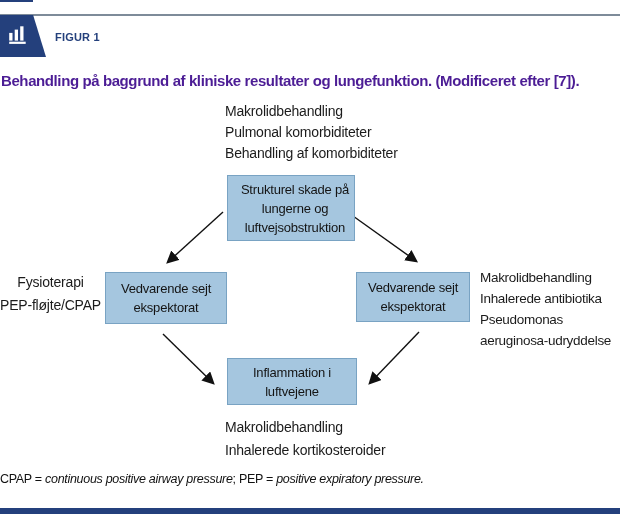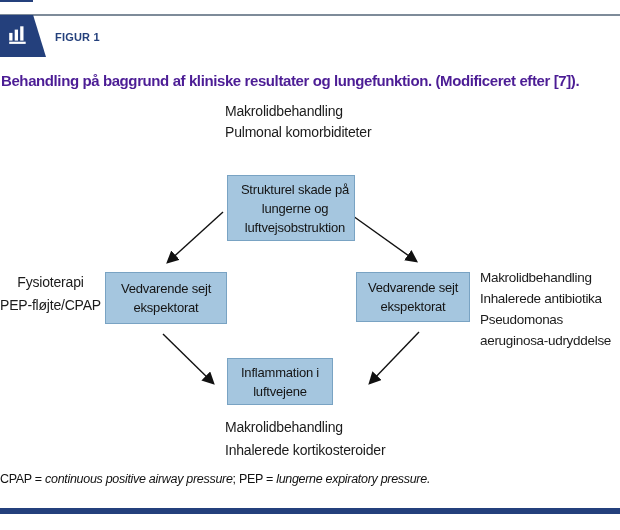--- a/index.html
+++ b/index.html
@@ -28,21 +28,21 @@
   .note-right{left:480px;top:267px;font-size:13.5px;letter-spacing:-0.3px;}
   .note-bottom{left:225px;top:416px;line-height:23px;}
   .dbox{
     position:absolute;background:#a5c6df;border:1px solid #79a3c3;box-sizing:border-box;
     display:flex;align-items:center;justify-content:center;text-align:center;
     font-size:13px;line-height:19px;letter-spacing:-0.2px;color:#141414;
   }
   .box-central{left:227px;top:175px;width:128px;height:66px;padding-left:8px;}
   .box-left{left:105px;top:272px;width:122px;height:52px;}
   .box-right{left:356px;top:272px;width:114px;height:50px;}
-  .box-bottom{left:227px;top:358px;width:106px;height:47px;}
+  .box-bottom{left:227px;top:358px;width:130px;height:47px;}
   .arrow-layer{position:absolute;left:0;top:0;width:620px;height:530px;pointer-events:none;}
   .footnote{
     position:absolute;left:0px;top:472px;font-size:12.5px;letter-spacing:-0.3px;white-space:nowrap;color:#111;
   }
   .footnote .it{font-style:italic;}
   .it{}
   .bottom-bar{position:absolute;left:0;top:508px;width:620px;height:6px;background:#24407c;}
 </style>
 </head>
 <body>
@@ -74,20 +74,21 @@
     </defs>
     <line x1="223" y1="212" x2="168" y2="262" stroke="#111111" stroke-width="1.4" marker-end="url(#ah)"></line>
     <line x1="353" y1="216" x2="416" y2="261" stroke="#111111" stroke-width="1.4" marker-end="url(#ah)"></line>
     <line x1="163" y1="334" x2="213" y2="383" stroke="#111111" stroke-width="1.4" marker-end="url(#ah)"></line>
     <line x1="419" y1="332" x2="370" y2="383" stroke="#111111" stroke-width="1.4" marker-end="url(#ah)"></line>
   </svg>
 
   <div class="note note-top">
     <div>Makrolidbehandling</div>
     <div>Pulmonal komorbiditeter</div>
+    <div>Behandling af komorbiditeter</div>
   </div>
 
   <div class="note note-left">
     <div>Fysioterapi</div>
     <div>PEP-fløjte/CPAP</div>
   </div>
 
   <div class="note note-right">
     <div>Makrolidbehandling</div>
     <div>Inhalerede antibiotika</div>
@@ -123,18 +124,18 @@
   </div>
 
   <div class="dbox box-bottom">
     <div>
       <div>Inflammation i</div>
       <div>luftvejene</div>
     </div>
   </div>
 
   <div class="footnote">
-    <span>CPAP = </span><span class="it">continuous positive airway pressure</span><span>; </span><span>PEP = </span><span class="it">lungerne expiratory pressure.</span>
+    <span>CPAP = </span><span class="it">continuous positive airway pressure</span><span>; </span><span>PEP = </span><span class="it">positive expiratory pressure.</span>
   </div>
 
   <div class="bottom-bar"></div>
 
 </div>
 
 </body></html>

